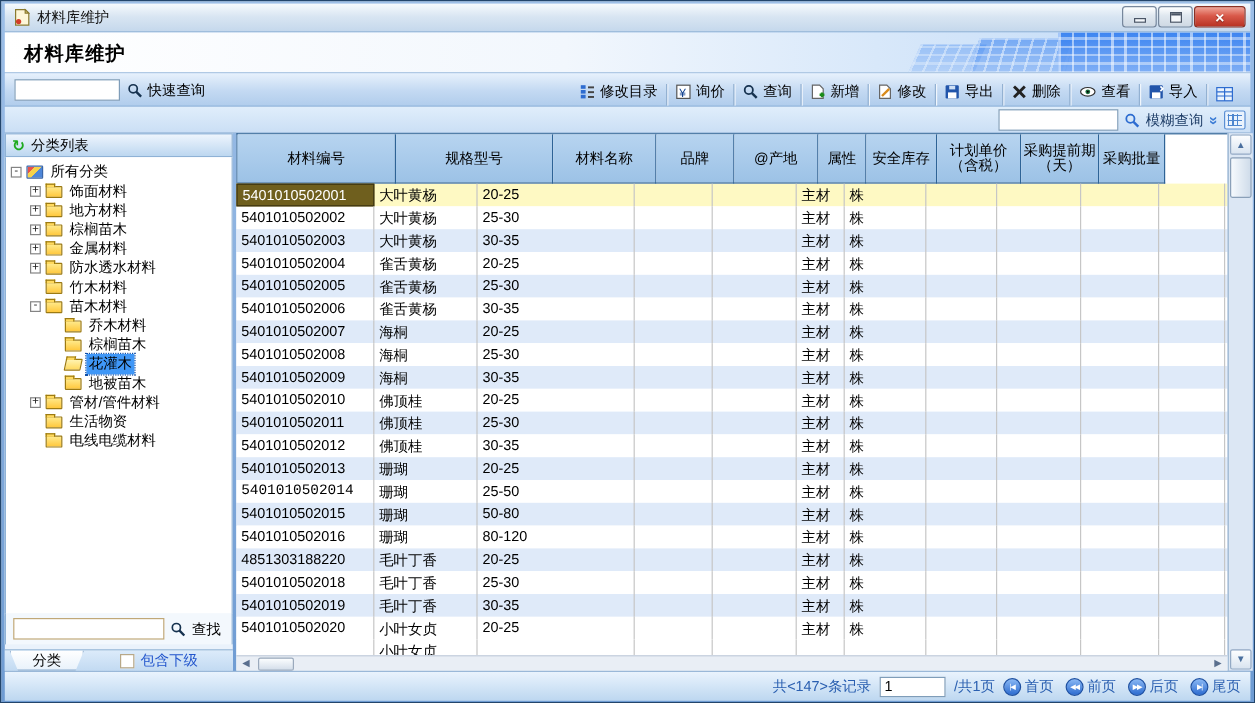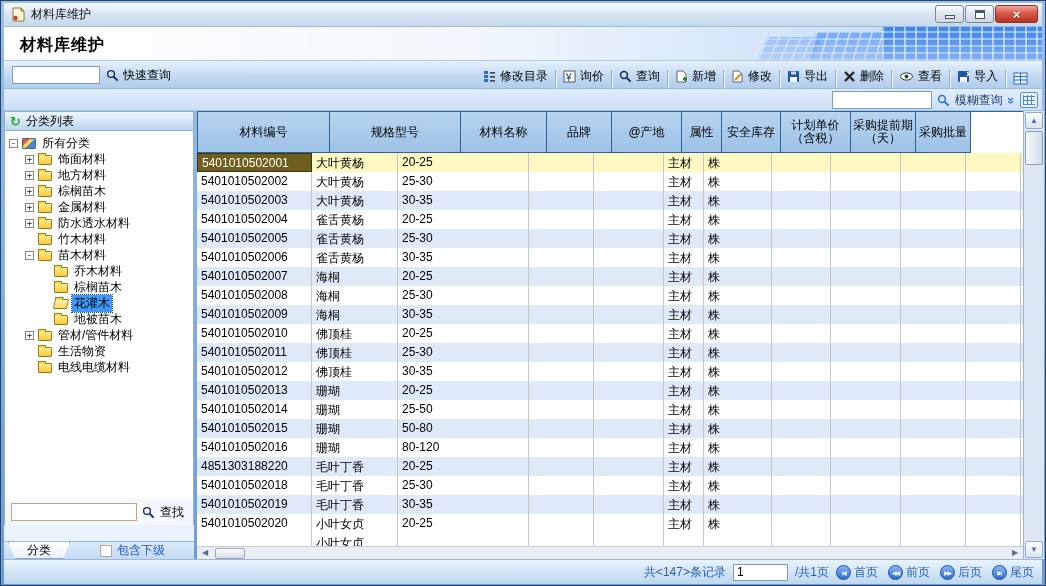--- a/index.html
+++ b/index.html
@@ -61,21 +61,21 @@
   .titem { height:16px; display:flex; align-items:center; }
   .exp { width:9px; height:9px; flex:none; border:1px solid #848484; background:#fff; font:9px/7px "DejaVu Sans Mono",monospace; text-align:center; color:#222; margin-right:4px; }
   .exp-sp { width:13px; flex:none; }
   .folder { width:14px; height:10px; flex:none; background:linear-gradient(#ffe98a,#ffc83d); border:1px solid #9c7a12; border-radius:1px; position:relative; margin-right:4px; margin-top:2px; }
   .folder::before { content:""; position:absolute; top:-3px; left:-1px; width:6px; height:2px; background:#ffd95e; border:1px solid #9c7a12; border-bottom:none; }
   .folder.open { transform:skewX(-12deg); background:linear-gradient(#fff3b0,#ffd95e); }
   .rooticon { width:14px; height:11px; flex:none; margin-right:4px; border:1px solid #3a66a8; border-radius:1px;
     background:linear-gradient(135deg,#e8524a 0 30%,#f7d24a 30% 55%,#4d86d8 55%); }
   .tlabel { padding:0 2px; white-space:nowrap; }
   .tlabel.sel { background:#3f97f7; outline:1px dotted #0f4fa8; }
-  .find-row { position:absolute; left:0; right:0; top:388px; height:26px; background:#f3f8fd; border-left:1px solid #8fb2d6; border-right:1px solid #8fb2d6; display:flex; align-items:center; padding-left:6px; gap:5px; }
+  .find-row { position:absolute; left:0; right:0; top:400px; height:26px; background:#f3f8fd; border-left:1px solid #8fb2d6; border-right:1px solid #8fb2d6; display:flex; align-items:center; padding-left:6px; gap:5px; }
   .find-input { width:126px; height:18px; border:1px solid #c0a878; background:#fff; padding:0 3px; }
   .tabstrip { position:absolute; left:0; right:0; top:430px; height:18px; background:linear-gradient(#dcebfa,#c2daf2); border-top:1px solid #9ab8d8; display:flex; align-items:center; }
   .cat-tab { width:62px; height:17px; background:linear-gradient(#ffffff,#e9f2fb); border:1px solid #8aa8c8; border-top:none;
     clip-path:polygon(0 0,100% 0,calc(100% - 7px) 100%,7px 100%); text-align:center; line-height:16px; margin-left:4px; }
   .cbx { width:12px; height:12px; border:1px solid #b8a888; background:#fff; margin-left:30px; margin-right:5px; flex:none; }
   .inc-label { color:#2255cc; }
 
   
   .grid { position:absolute; left:196px; top:110px; width:826px; height:448px; background:#fff; }
   .gh { display:flex; height:42px; border-top:1px solid #2e6396; border-left:1px solid #2e6396; }
@@ -559,21 +559,21 @@
           <span class="gcell" style="width: 65px;"></span>
           <span class="gcell" style="width: 70px;"></span>
           <span class="gcell" style="width: 40px;">主材</span>
           <span class="gcell" style="width: 68px;">株</span>
           <span class="gcell" style="width: 59px;"></span>
           <span class="gcell" style="width: 70px;"></span>
           <span class="gcell" style="width: 65px;"></span>
           <span class="gcell" style="width: 55px;"></span>
         </div>
         <div class="grow">
-          <span class="gcell" style="width: 115px;">5401010502014</span>
+          <span class="gcell" style="width: 115px; font-family: Liberation Mono, monospace;">5401010502014</span>
           <span class="gcell" style="width: 86px;">珊瑚</span>
           <span class="gcell" style="width: 131px;">25-50</span>
           <span class="gcell" style="width: 65px;"></span>
           <span class="gcell" style="width: 70px;"></span>
           <span class="gcell" style="width: 40px;">主材</span>
           <span class="gcell" style="width: 68px;">株</span>
           <span class="gcell" style="width: 59px;"></span>
           <span class="gcell" style="width: 70px;"></span>
           <span class="gcell" style="width: 65px;"></span>
           <span class="gcell" style="width: 55px;"></span>

